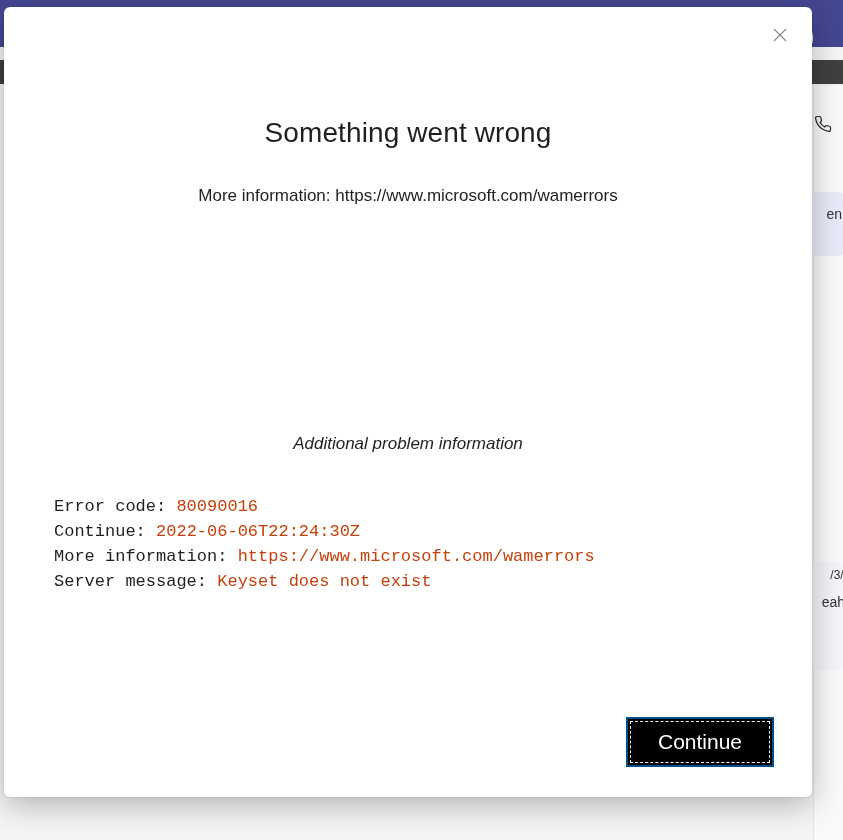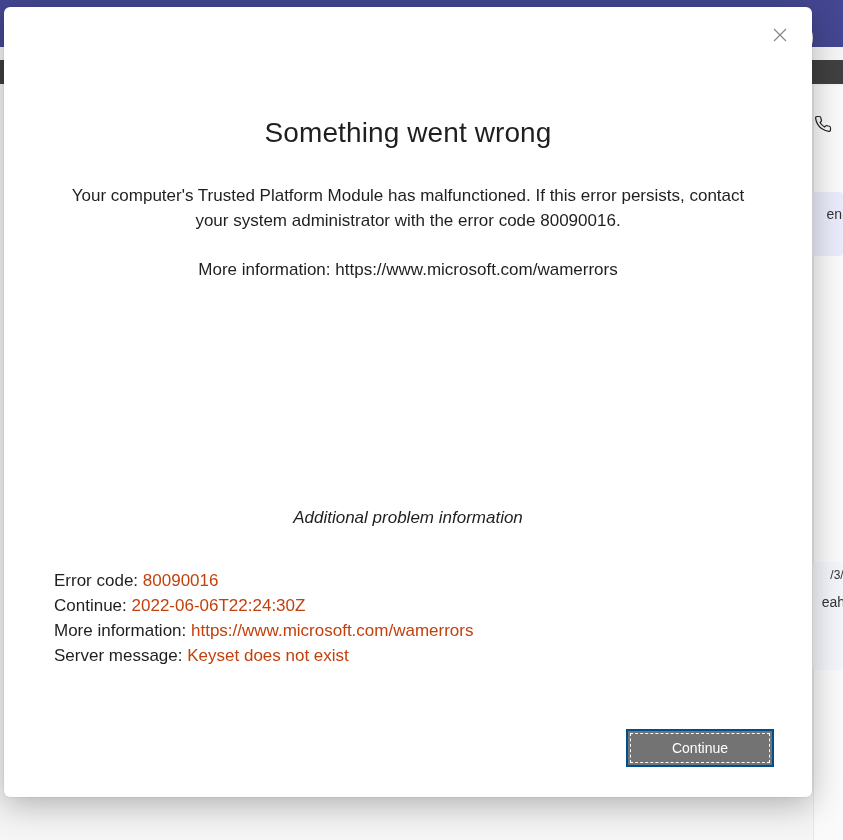--- a/index.html
+++ b/index.html
@@ -29,33 +29,33 @@
       position: absolute; top: 14px; right: 18px; width: 28px; height: 28px;
       display: flex; align-items: center; justify-content: center;
       color: #8a8886; cursor: pointer; font-size: 18px;
     }
     .dlg-body { position: absolute; left: 50px; right: 50px; top: 110px; bottom: 24px; }
     .dlg-title { font-size: 28px; font-weight: 400; color: #201f1e; margin-bottom: 34px; letter-spacing: 0.1px; }
     .dlg-para { font-size: 17px; line-height: 25px; color: #201f1e; margin-bottom: 24px; }
     .dlg-para .moreinfo-line { display: block; }
     .dlg-para .main-text { display: block; margin-bottom: 24px; }
     .section-sub { font-size: 17px; color: #201f1e; margin-top: 226px; margin-bottom: 40px; font-style: italic; }
-    .info-line { font-size: 17px; line-height: 25px; color: #201f1e; display: flex; align-items: center; flex-wrap: wrap; }
+    .info-line { font-size: 17px; line-height: 25px; color: #201f1e; display: flex; align-items: center; flex-wrap: wrap; font-family: Liberation Mono, monospace; }
     .red { color: #c2410c; }
     .correlation-box {
       display: inline-block; vertical-align: middle;
       width: 418px; height: 30px; border: 4px solid #000; background: #fff;
       margin-left: 2px;
       position: relative; top: 2px;
     }
     .continue-btn {
       position: absolute; right: 38px; bottom: 30px;
-      width: 148px; height: 38px;
-      background: #737373; color: #fff;
-      font-size: 14px; font-weight: 400;
+      width: 148px; height: 50px;
+      background: #000000; color: #fff;
+      font-size: 21px; font-weight: 400;
       display: flex; align-items: center; justify-content: center;
       border: 2px solid #004e8c;
       outline: 1px dashed #fff; outline-offset: -5px;
       cursor: pointer;
     }
     svg { display: block; }
   </style>
 </head>
 <body>
 
@@ -83,21 +83,20 @@
   <div class="close-x">
     <svg width="14" height="14" viewBox="0 0 14 14" stroke="currentColor" stroke-width="1.2">
         <path d="M1 1 L13 13 M13 1 L1 13"></path>
       </svg>
   </div>
 
   <div class="dlg-body">
     <h1 class="dlg-title">Something went wrong</h1>
 
     <div class="dlg-para">
-      <span class="main-text">Your computer's Trusted Platform Module has malfunctioned. If this error persists, contact your system administrator with the error code 80090016.</span>
       <span class="moreinfo-line">
         <span>More information:</span>
         <span>https://www.microsoft.com/wamerrors</span>
       </span>
     </div>
 
     <div class="section-sub">Additional problem information</div>
 
     <div class="info-line">
       <span>Error code:</span>&nbsp;

